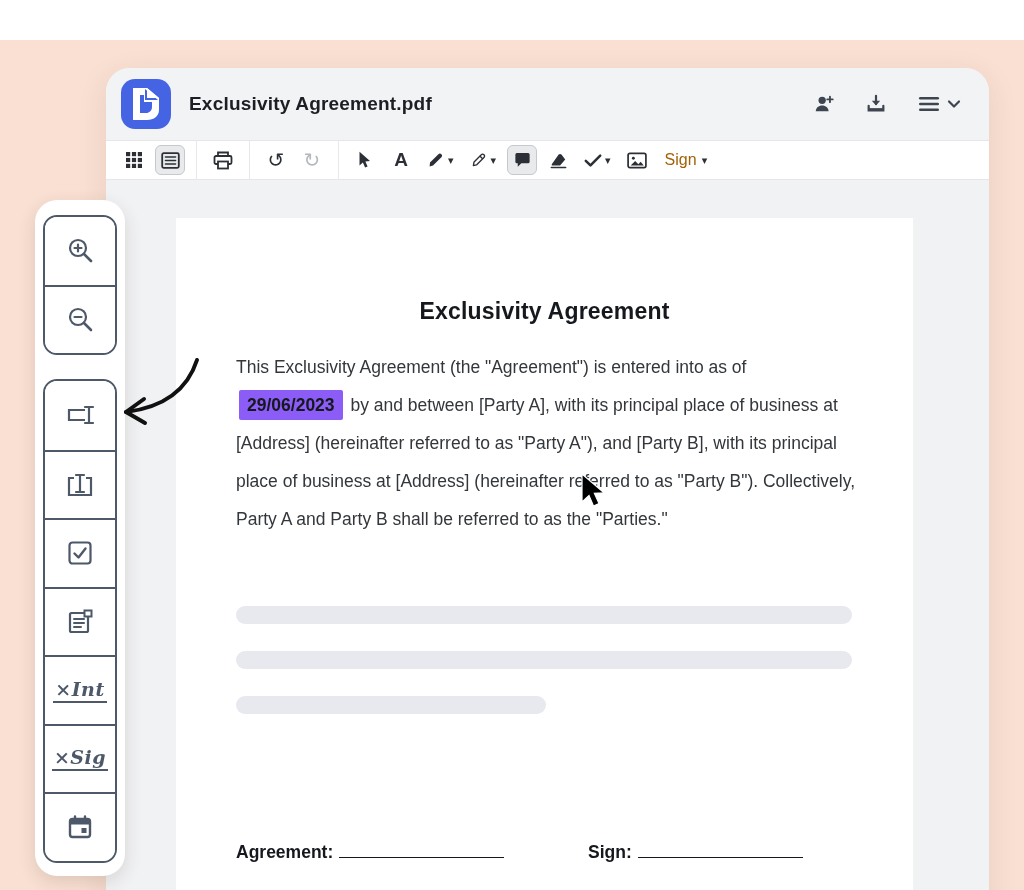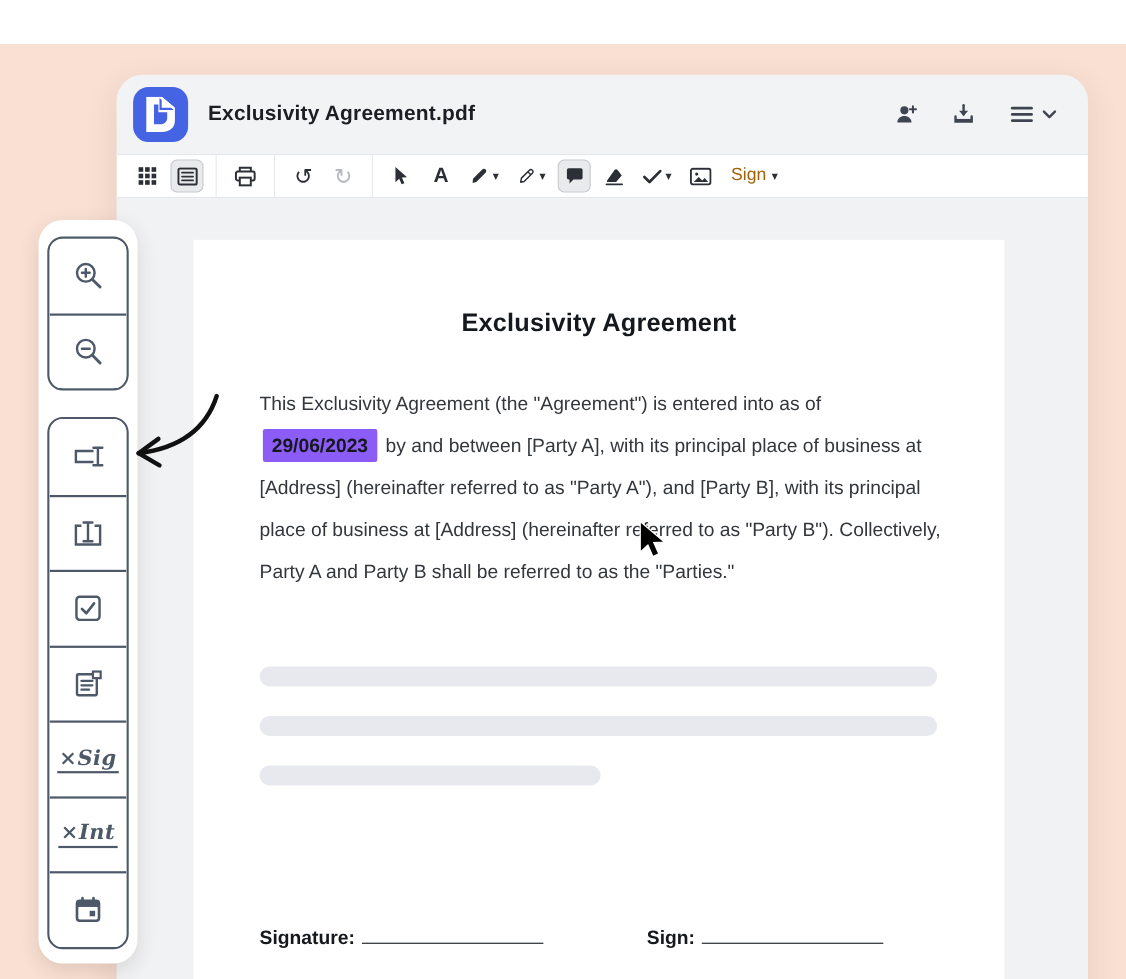--- a/index.html
+++ b/index.html
@@ -24,21 +24,21 @@
   .tb-sep{width:1px;align-self:stretch;background:#e7e8ea;margin:0 8px;}
   .tb-glyph{font-size:20px;line-height:1;font-family:"DejaVu Sans",sans-serif;}
   .tb-a{font-size:19px;font-weight:bold;}
   .tb-caret{font-size:11px;line-height:1;font-family:"DejaVu Sans",sans-serif;}
   .tb-disabled{color:#b5b8bd;}
   .tb-sign{font-size:16px;color:#a16207;padding:0 2px;}
 
   
   .content{position:relative;height:752px;background:#f1f2f4;}
   .page{position:absolute;left:70px;top:38px;width:737px;bottom:0;background:#ffffff;}
-  .doc-title{position:absolute;left:0;top:62px;width:100%;text-align:center;
+  .doc-title{position:absolute;left:0;top:80px;width:100%;text-align:center;
     font-size:23px;font-weight:bold;color:#15181c;letter-spacing:.2px;}
   .body-text{position:absolute;left:60px;top:130px;width:620px;margin:0;
     font-size:17.5px;line-height:38px;color:#33373b;}
   .date-highlight{background:#8b5cf6;font-weight:bold;color:#15181c;padding:5px 8px;border-radius:2px;margin:0 3px;}
   .bar{position:absolute;left:60px;height:18px;border-radius:9px;background:#e8e9ee;}
   .bar1{top:388px;width:616px;}
   .bar2{top:433px;width:616px;}
   .bar3{top:478px;width:310px;}
   .sig-row{position:absolute;top:624px;left:0;width:100%;font-size:17.5px;font-weight:bold;color:#15181c;}
   .sig-group{position:absolute;white-space:nowrap;}
@@ -204,21 +204,21 @@
       <div class="page">
         <div class="doc-title">Exclusivity Agreement</div>
         <p class="body-text"><span>This Exclusivity Agreement (the "Agreement") is entered into as of </span><span class="date-highlight">29/06/2023</span><span> by and between [Party A], with its principal place of business at [Address] (hereinafter referred to as "Party A"), and [Party B], with its principal place of business at [Address] (hereinafter referred to as "Party B"). Collectively, Party A and Party B shall be referred to as the "Parties."</span></p>
 
         <div class="bar bar1"></div>
         <div class="bar bar2"></div>
         <div class="bar bar3"></div>
 
         <div class="sig-row">
           <span class="sig-group sig">
-            <span>Signature:</span><span class="sig-line"></span>
+            <span>Agreement:</span><span class="sig-line"></span>
           </span>
           <span class="sig-group date">
             <span>Sign:</span><span class="sig-line"></span>
           </span>
         </div>
       </div>
     </div>
   </div>
 
   <div class="side-toolbar">
@@ -262,24 +262,24 @@
           <rect x="5" y="6" width="18" height="19" rx="1.5" fill="none" stroke="currentColor" stroke-width="2.2"></rect>
           <g stroke="currentColor" stroke-width="2" stroke-linecap="round">
             <path d="M9 12 h10"></path>
               <path d="M9 16 h10"></path>
               <path d="M9 20 h7"></path>
           </g>
           <rect x="19.5" y="3.5" width="7" height="6" fill="#fff" stroke="currentColor" stroke-width="2"></rect>
         </svg>
       </button>
       <button class="tool-cell">
+        <span class="script-label">×Int</span>
+      </button>
+      <button class="tool-cell">
         <span class="script-label">×Sig</span>
-      </button>
-      <button class="tool-cell">
-        <span class="script-label">×Int</span>
       </button>
       <button class="tool-cell">
         <svg width="28" height="28" viewBox="0 0 28 28">
           <rect x="4" y="6" width="20" height="18" rx="2.5" fill="none" stroke="currentColor" stroke-width="2.4"></rect>
           <rect x="4" y="6" width="20" height="5.5" fill="currentColor"></rect>
           <rect x="15.5" y="15" width="5" height="5" fill="currentColor"></rect>
           <path d="M9 3.5 v4 M19 3.5 v4" stroke="currentColor" stroke-width="2.4" stroke-linecap="round"></path>
         </svg>
       </button>
     </div>

